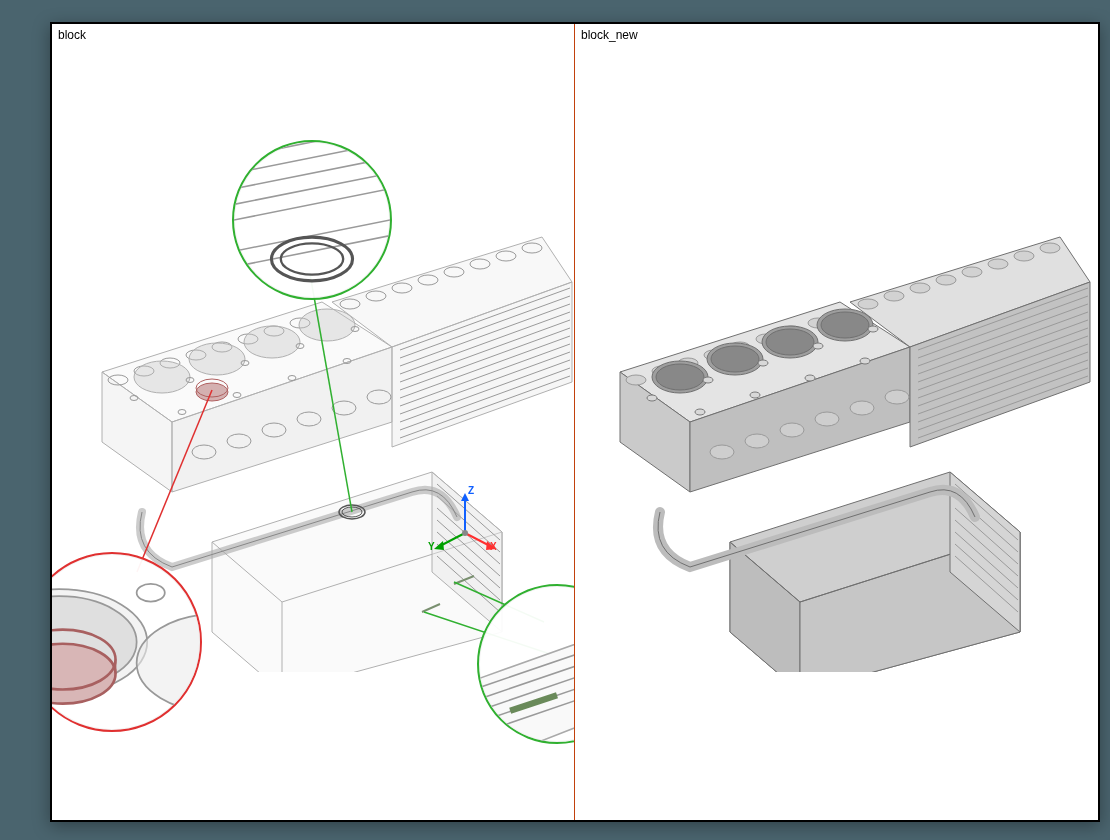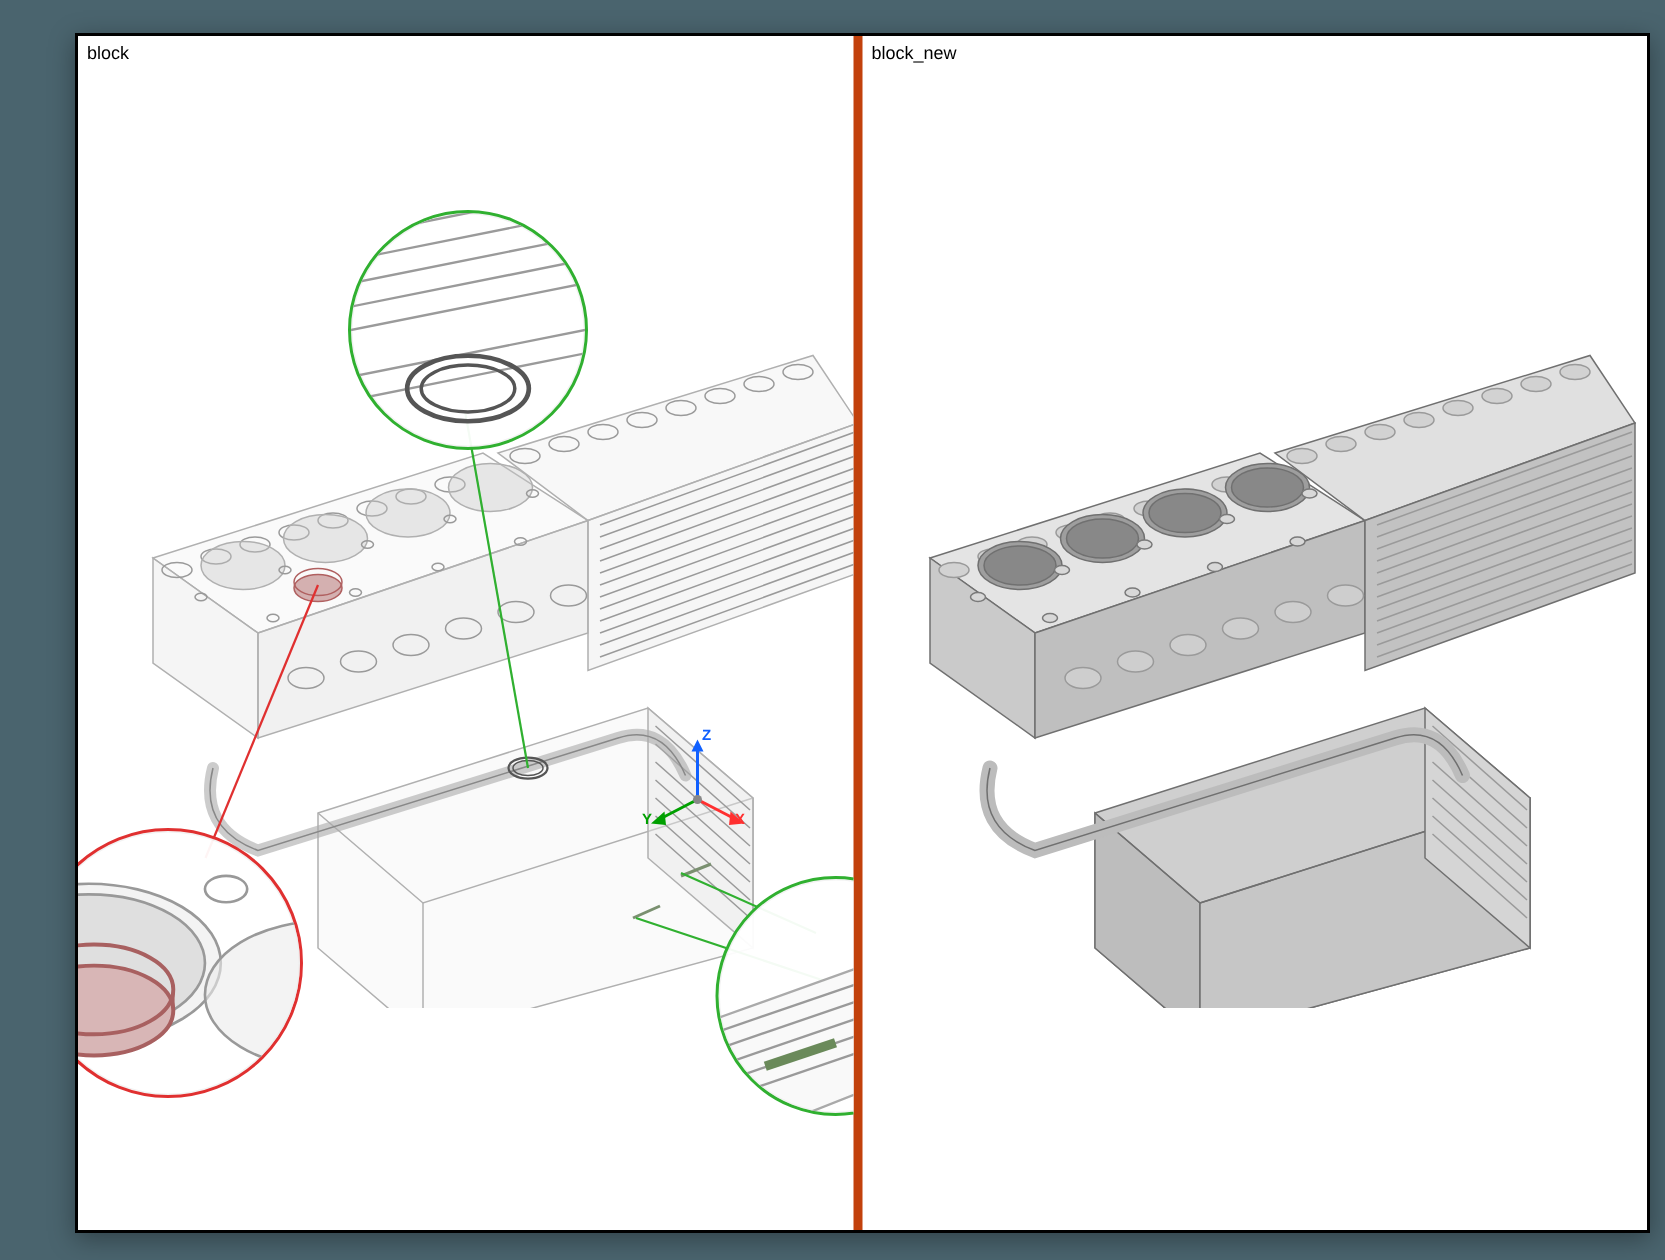--- a/index.html
+++ b/index.html
@@ -18,21 +18,21 @@
     background: #ffffff;
     border: 2px solid #000000;
     box-shadow: 0 4px 16px rgba(0,0,0,0.35);
     display: flex;
   }
   .pane {
     position: relative;
     width: 50%;
     height: 100%;
   }
-  .pane.left { border-right: 6px solid #c2410c; }
+  .pane.left { border-right: 1px solid #c2410c; }
   .pane-title {
     position: absolute;
     top: 4px;
     left: 6px;
     font-size: 12px;
     color: #000;
   }
   .model-area {
     position: absolute;
     left: 0; top: 18px; right: 0; bottom: 0;

